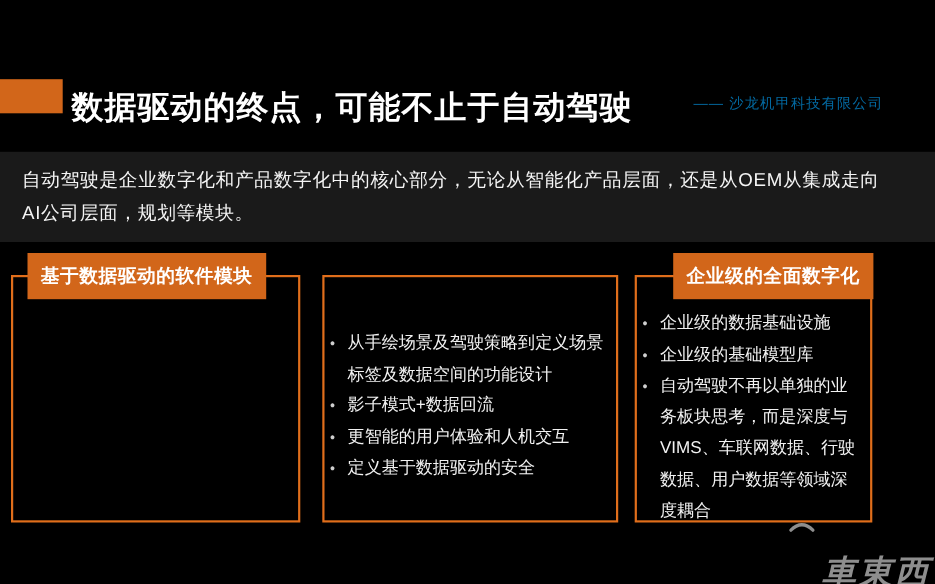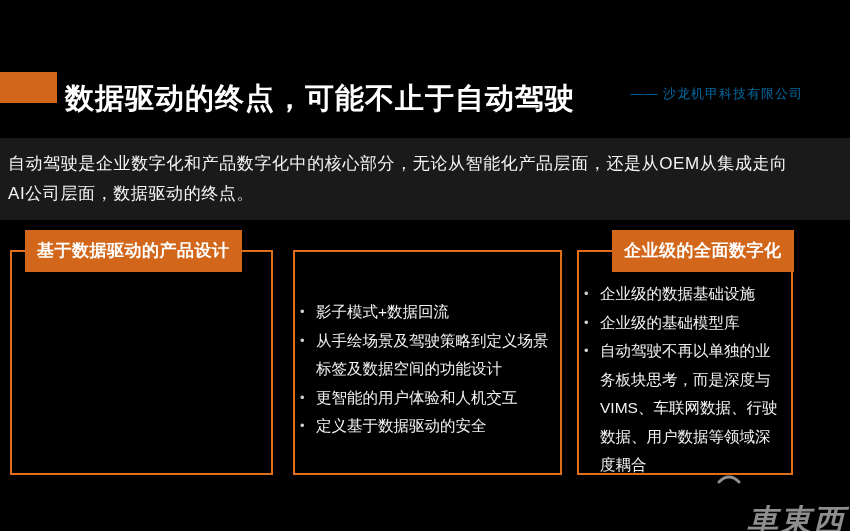--- a/index.html
+++ b/index.html
@@ -22,21 +22,21 @@
     letter-spacing:1px;white-space:nowrap;
   }
   .attribution{
     position:absolute;right:47px;top:85px;
     font-size:13px;color:#0369a1;letter-spacing:1px;white-space:nowrap;
   }
   
   .intro-band{
     position:absolute;left:0;top:138px;width:850px;height:82px;
     background:#1A1A1A;box-sizing:border-box;
-    padding:11px 10px 0 8px;
+    padding:11px 10px 0 20px;
     color:#F5F5F5;font-size:17px;line-height:30px;letter-spacing:0.6px;
   }
   .intro-band .line{white-space:nowrap;}
   
   .col-box{
     position:absolute;top:250px;height:225px;
     border:2px solid #E06E1B;background:#000;box-sizing:border-box;
   }
   .box-1{left:10px;width:263px;}
   .box-2{left:293px;width:269px;}
@@ -77,31 +77,31 @@
 </style>
 </head>
 <body>
 
 <div class="accent-block"></div>
 <h1 class="slide-title">数据驱动的终点，可能不止于自动驾驶</h1>
 <div class="attribution">——  沙龙机甲科技有限公司</div>
 
 <div class="intro-band">
   <div class="line">自动驾驶是企业数字化和产品数字化中的核心部分，无论从智能化产品层面，还是从OEM从集成走向</div>
-  <div class="line">AI公司层面，数据驱动的终点。</div>
+  <div class="line">AI公司层面，规划等模块。</div>
 </div>
 
 <div class="col-box box-1">
-  <div class="col-tab">基于数据驱动的产品设计</div>
+  <div class="col-tab">基于数据驱动的软件模块</div>
 </div>
 
 <div class="col-box box-2">
   <ul>
+    <li>从手绘场景及驾驶策略到定义场景标签及数据空间的功能设计</li>
     <li>影子模式+数据回流</li>
-    <li>从手绘场景及驾驶策略到定义场景标签及数据空间的功能设计</li>
     <li>更智能的用户体验和人机交互</li>
     <li>定义基于数据驱动的安全</li>
   </ul>
 </div>
 
 <div class="col-box box-3">
   <div class="col-tab">企业级的全面数字化</div>
   <ul>
     <li>企业级的数据基础设施</li>
     <li>企业级的基础模型库</li>

